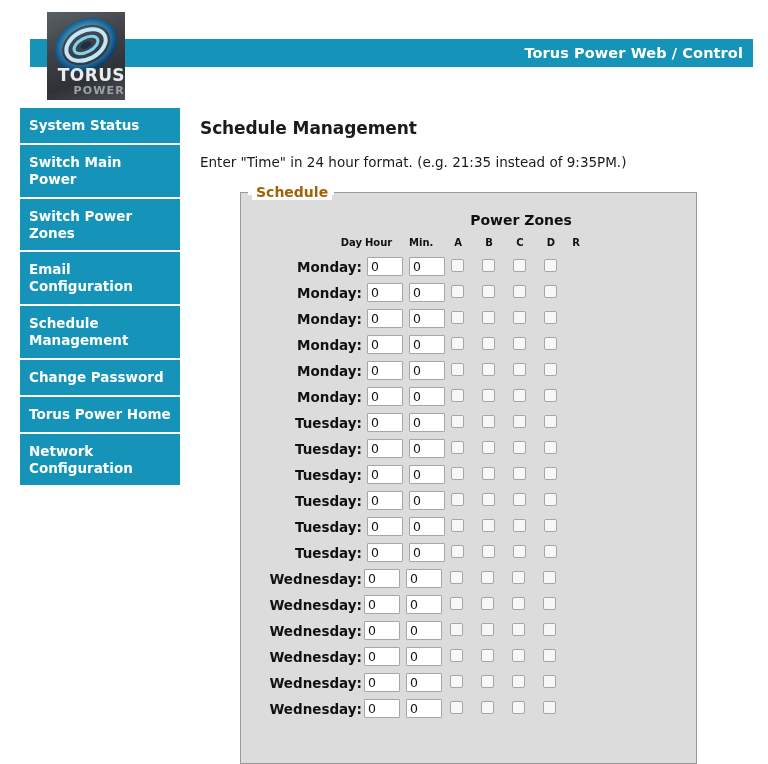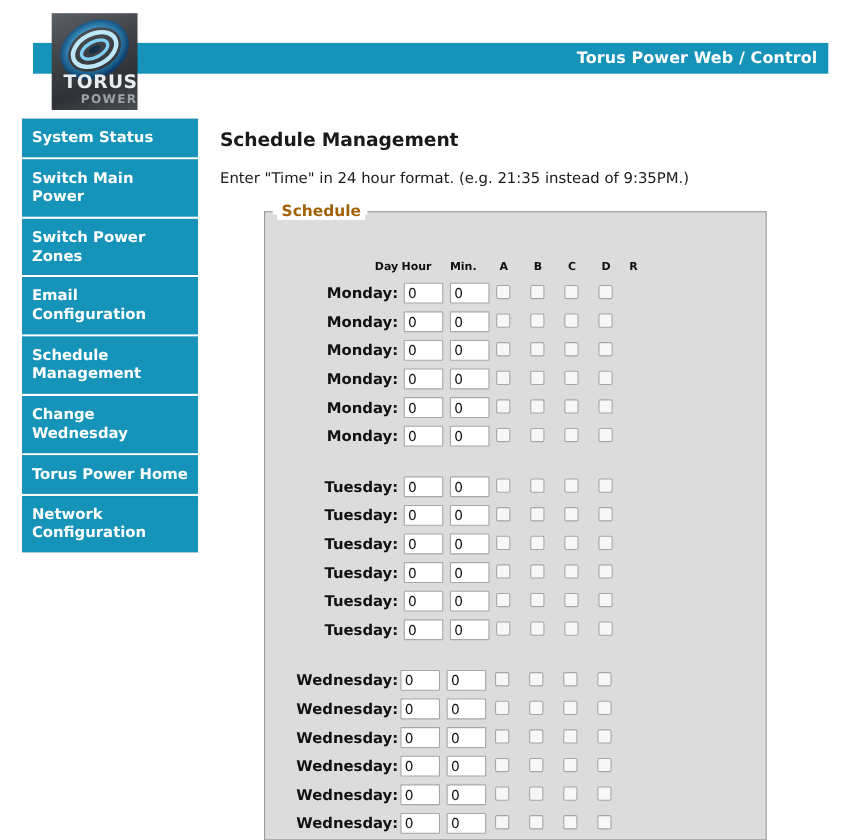--- a/index.html
+++ b/index.html
@@ -78,21 +78,21 @@
     letter-spacing: 1.2px;
     margin-top: 1px;
   }
 
   
   .sidebar {
     position: absolute;
     left: 20px;
     top: 108px;
     width: 160px;
-    background: #0c4a6e;
+    background: #b91c1c;
   }
   .nav-item {
     background: #1593b8;
     color: #ffffff;
     font-size: 13.5px;
     font-weight: bold;
     padding: 9px 8px 9px 9px;
     border-bottom: 2px solid #ffffff;
     line-height: 1.25;
     box-sizing: border-box;
@@ -248,21 +248,21 @@
   .h-day  { left: 0;    width: 112px; text-align: right; }
   .h-hour { left: 115px; }
   .h-min  { left: 159px; }
   .h-a { left: 200px; width: 16px; text-align: center; }
   .h-b { left: 231px; width: 16px; text-align: center; }
   .h-c { left: 262px; width: 16px; text-align: center; }
   .h-d { left: 293px; width: 16px; text-align: center; }
   .h-r { left: 318px; width: 16px; text-align: center; }
 
   .group { margin-top: 0; }
-  .group + .group { margin-top: 20px; }
+  .group + .group { }
   .pad-left { padding-left: 10px; }
 </style>
 </head>
 <body>
 
 <div class="header-bar">
   <div class="header-title">Torus Power Web / Control</div>
 </div>
 
 <div class="logo-box">
@@ -284,36 +284,37 @@
     <span class="l2">POWER</span>
   </div>
 </div>
 
 <nav class="sidebar">
   <div class="nav-item">System Status</div>
   <div class="nav-item">Switch Main Power</div>
   <div class="nav-item">Switch Power Zones</div>
   <div class="nav-item">Email Configuration</div>
   <div class="nav-item">Schedule Management</div>
-  <div class="nav-item">Change Wednesday</div>
+  <div class="nav-item">Change Password</div>
   <div class="nav-item">Torus Power Home</div>
   <div class="nav-item">Network Configuration</div>
 </nav>
 
 <div class="main">
   <h1 class="page-title">Schedule Management</h1>
   <p class="instruction">Enter "Time" in 24 hour format. (e.g. 21:35 instead of 9:35PM.)</p>
 </div>
 
 <div class="schedule-fieldset"></div>
 <div class="fieldset-legend-cover"></div>
 <div class="fieldset-legend">Schedule</div>
 
 <div class="sched-inner">
   <div class="pad-left">
+    <div class="hdr-zones">Power Zones</div>
 
     <div class="hdr-cols">
       <span class="h h-day">Day</span>
       <span class="h h-hour">Hour</span>
       <span class="h h-min">Min.</span>
       <span class="h h-a">A</span>
       <span class="h h-b">B</span>
       <span class="h h-c">C</span>
       <span class="h h-d">D</span>
       <span class="h h-r">R</span>

